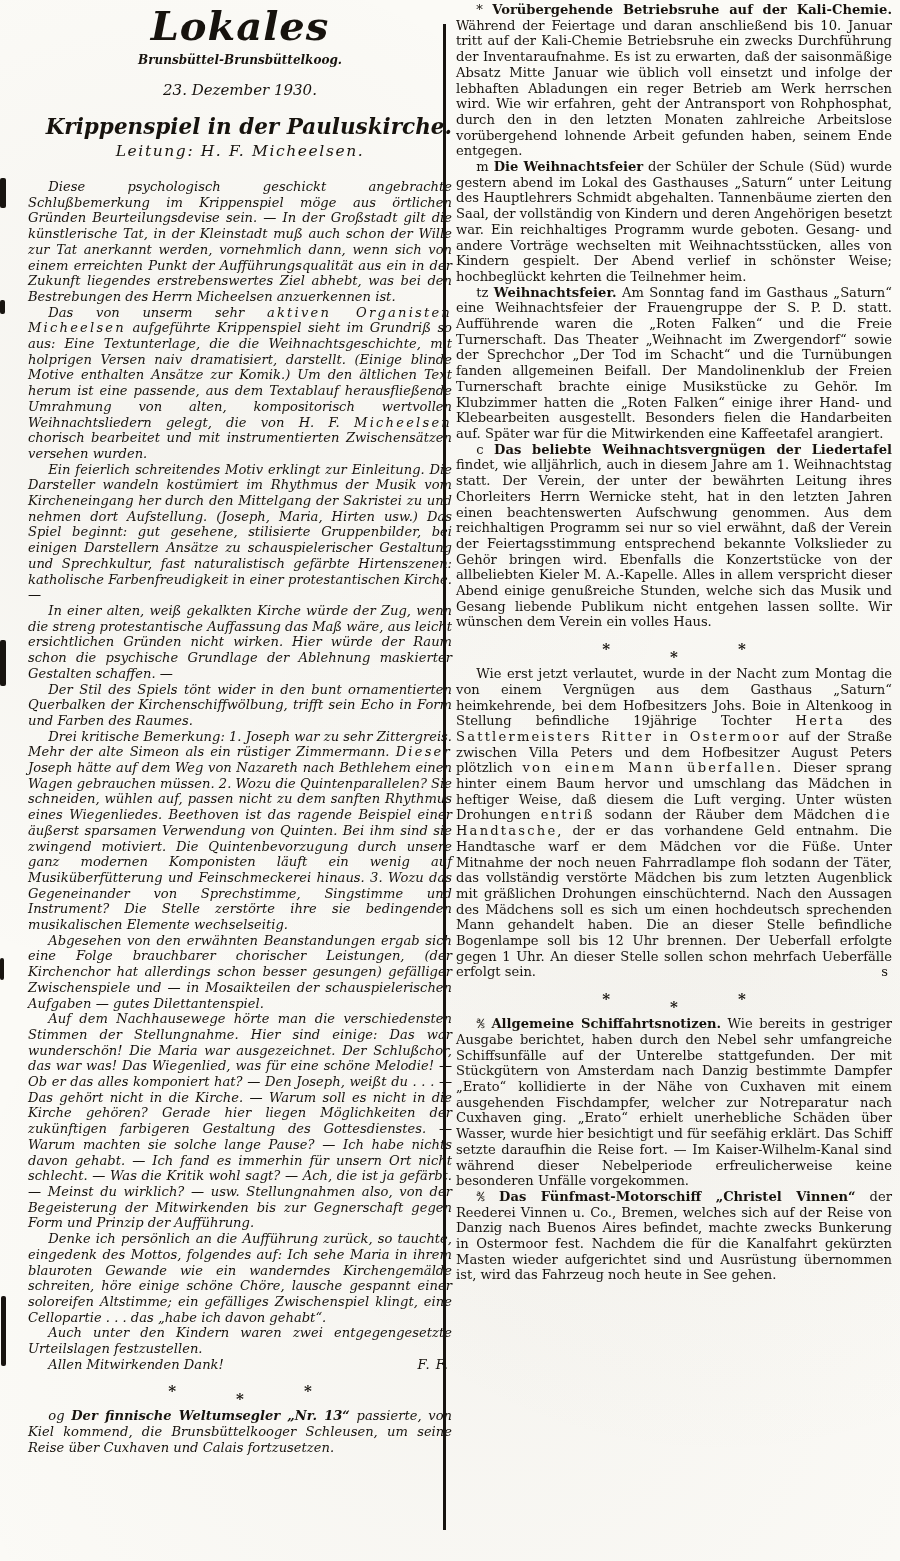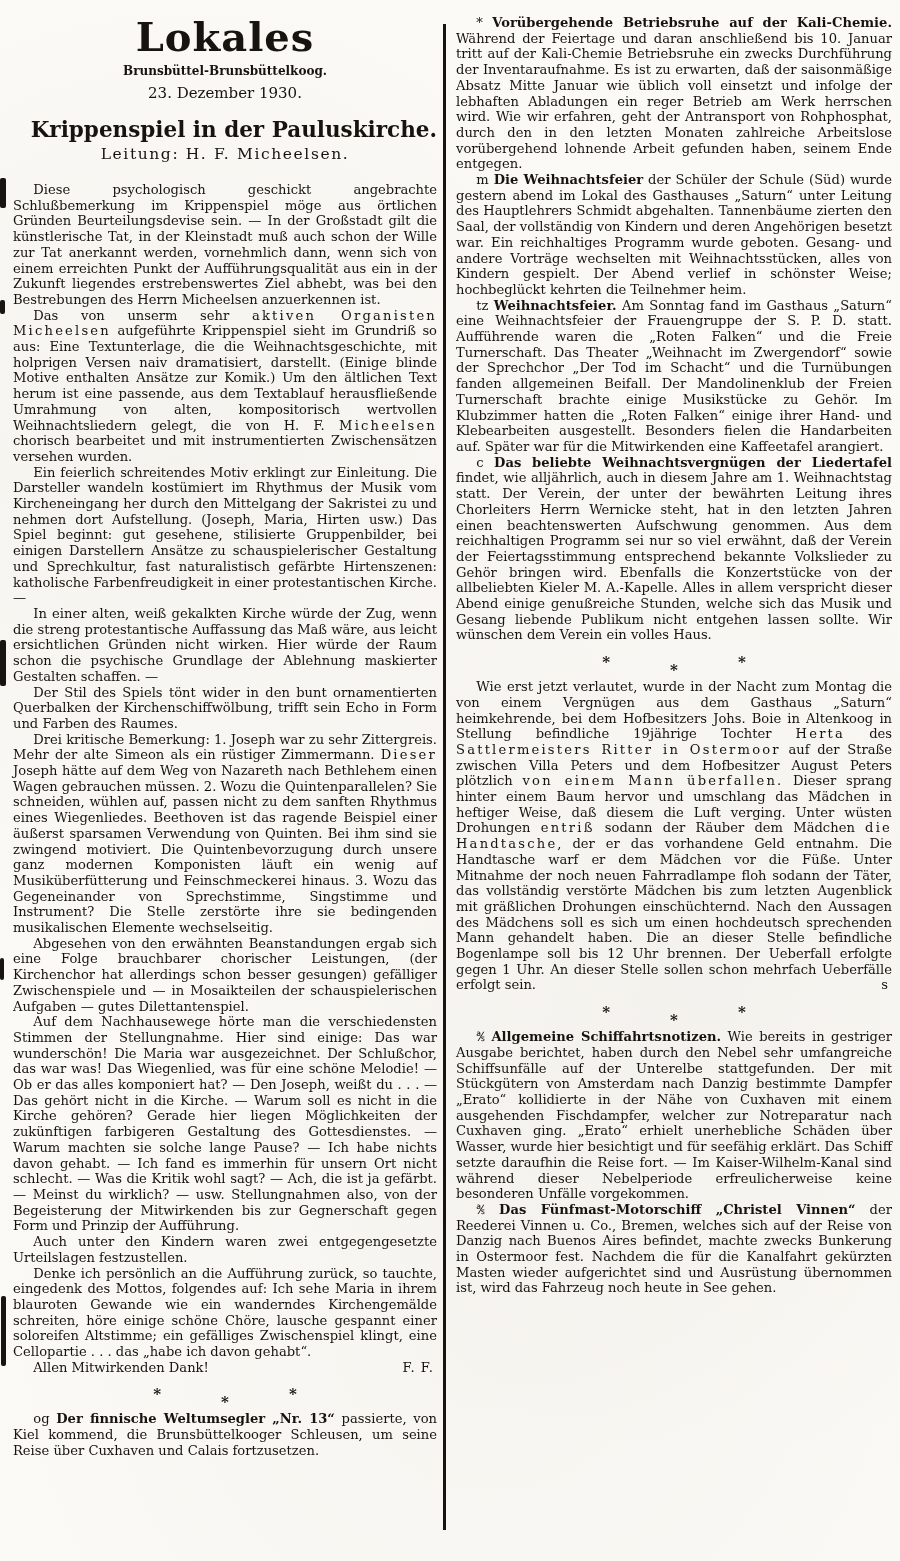--- a/index.html
+++ b/index.html
@@ -13,28 +13,28 @@
   .page{position:relative;width:900px;height:1561px;}
   
   .page::before{
     content:"";position:absolute;inset:0;pointer-events:none;
     background:
       radial-gradient(circle at 20% 30%, rgba(120,110,95,.05), transparent 40%),
       radial-gradient(circle at 80% 60%, rgba(120,110,95,.05), transparent 45%),
       radial-gradient(circle at 55% 85%, rgba(120,110,95,.04), transparent 40%);
   }
   .col{position:absolute;top:0;}
-  .col-left{left:13px;width:424px;padding-top:15px;}
-  .col-right{left:456px;width:436px;padding-top:15px;}
+  .col-left{left:28px;width:424px;padding-top:4px;font-style:italic;}
+  .col-right{left:456px;width:436px;padding-top:2px;}
   .divider{position:absolute;left:443px;top:24px;width:3px;height:1506px;background:#171310;}
   
   .masthead{text-align:center;}
   .section-title{font-size:40px;line-height:44px;font-weight:bold;margin:0;letter-spacing:1px;}
   .subtitle{font-size:12px;line-height:20px;font-weight:bold;margin-top:2px;}
-  .dateline{font-size:15px;line-height:18px;margin-top:3px;}
+  .dateline{font-size:15px;line-height:18px;margin-top:11px;}
   .headline1{font-size:21.5px;line-height:25px;font-weight:bold;text-align:right;margin:15px 0 3px;}
   .byline{font-size:15.5px;line-height:19px;text-align:center;letter-spacing:1.6px;margin-bottom:18px;}
   .headline2{font-size:23px;line-height:27px;font-weight:bold;text-align:center;margin:10px 0 9px;}
   
   .para{
     font-size:13.1px;line-height:15.7px;
     text-align:justify;text-indent:1.55em;margin:0;
     position:relative;
   }
   .para .b{font-weight:bold;}
@@ -72,22 +72,22 @@
     <div class="byline">Leitung: H. F. Micheelsen.</div>
     <div class="blocks">
         <p class="para"><span>Diese psychologisch geschickt angebrachte Schlußbemerkung im Krippenspiel möge aus örtlichen Gründen Beurteilungsdevise sein. — In der Großstadt gilt die künstlerische Tat, in der Kleinstadt muß auch schon der Wille zur Tat anerkannt werden, vornehmlich dann, wenn sich von einem erreichten Punkt der Aufführungsqualität aus ein in der Zukunft liegendes erstrebenswertes Ziel abhebt, was bei den Bestrebungen des Herrn Micheelsen anzuerkennen ist.</span></p>
         <p class="para"><span>Das von unserm sehr </span><span class="sp">aktiven Organisten Micheelsen</span><span> aufgeführte Krippenspiel sieht im Grundriß so aus: Eine Textunterlage, die die Weihnachtsgeschichte, mit holprigen Versen naiv dramatisiert, darstellt. (Einige blinde Motive enthalten Ansätze zur Komik.) Um den ältlichen Text herum ist eine passende, aus dem Textablauf herausfließende Umrahmung von alten, kompositorisch wertvollen Weihnachtsliedern gelegt, die von H. F. </span><span class="sp">Micheelsen</span><span> chorisch bearbeitet und mit instrumentierten Zwischensätzen versehen wurden.</span></p>
         <p class="para"><span>Ein feierlich schreitendes Motiv erklingt zur Einleitung. Die Darsteller wandeln kostümiert im Rhythmus der Musik vom Kircheneingang her durch den Mittelgang der Sakristei zu und nehmen dort Aufstellung. (Joseph, Maria, Hirten usw.) Das Spiel beginnt: gut gesehene, stilisierte Gruppenbilder, bei einigen Darstellern Ansätze zu schauspielerischer Gestaltung und Sprechkultur, fast naturalistisch gefärbte Hirtenszenen: katholische Farbenfreudigkeit in einer protestantischen Kirche. —</span></p>
         <p class="para"><span>In einer alten, weiß gekalkten Kirche würde der Zug, wenn die streng protestantische Auffassung das Maß wäre, aus leicht ersichtlichen Gründen nicht wirken. Hier würde der Raum schon die psychische Grundlage der Ablehnung maskierter Gestalten schaffen. —</span></p>
         <p class="para"><span>Der Stil des Spiels tönt wider in den bunt ornamentierten Querbalken der Kirchenschiffwölbung, trifft sein Echo in Form und Farben des Raumes.</span></p>
         <p class="para"><span>Drei kritische Bemerkung: 1. Joseph war zu sehr Zittergreis. Mehr der alte Simeon als ein rüstiger Zimmermann. </span><span class="sp">Dieser</span><span> Joseph hätte auf dem Weg von Nazareth nach Bethlehem einen Wagen gebrauchen müssen. 2. Wozu die Quintenparallelen? Sie schneiden, wühlen auf, passen nicht zu dem sanften Rhythmus eines Wiegenliedes. Beethoven ist das ragende Beispiel einer äußerst sparsamen Verwendung von Quinten. Bei ihm sind sie zwingend motiviert. Die Quintenbevorzugung durch unsere ganz modernen Komponisten läuft ein wenig auf Musiküberfütterung und Feinschmeckerei hinaus. 3. Wozu das Gegeneinander von Sprechstimme, Singstimme und Instrument? Die Stelle zerstörte ihre sie bedingenden musikalischen Elemente wechselseitig.</span></p>
         <p class="para"><span>Abgesehen von den erwähnten Beanstandungen ergab sich eine Folge brauchbarer chorischer Leistungen, (der Kirchenchor hat allerdings schon besser gesungen) gefälliger Zwischenspiele und — in Mosaikteilen der schauspielerischen Aufgaben — gutes Dilettantenspiel.</span></p>
         <p class="para"><span>Auf dem Nachhausewege hörte man die verschiedensten Stimmen der Stellungnahme. Hier sind einige: Das war wunderschön! Die Maria war ausgezeichnet. Der Schlußchor, das war was! Das Wiegenlied, was für eine schöne Melodie! — Ob er das alles komponiert hat? — Den Joseph, weißt du . . . — Das gehört nicht in die Kirche. — Warum soll es nicht in die Kirche gehören? Gerade hier liegen Möglichkeiten der zukünftigen farbigeren Gestaltung des Gottesdienstes. — Warum machten sie solche lange Pause? — Ich habe nichts davon gehabt. — Ich fand es immerhin für unsern Ort nicht schlecht. — Was die Kritik wohl sagt? — Ach, die ist ja gefärbt. — Meinst du wirklich? — usw. Stellungnahmen also, von der Begeisterung der Mitwirkenden bis zur Gegnerschaft gegen Form und Prinzip der Aufführung.</span></p>
+        <p class="para"><span>Denke ich persönlich an die Aufführung zurück, so tauchte, eingedenk des Mottos, folgendes auf: Ich sehe Maria in ihrem blauroten Gewande wie ein wanderndes Kirchengemälde schreiten, höre einige schöne Chöre, lausche gespannt einer soloreifen Altstimme; ein gefälliges Zwischenspiel klingt, eine Cellopartie . . . das „habe ich davon gehabt“.</span></p>
         <p class="para"><span>Auch unter den Kindern waren zwei entgegengesetzte Urteilslagen festzustellen.</span></p>
-        <p class="para"><span>Denke ich persönlich an die Aufführung zurück, so tauchte, eingedenk des Mottos, folgendes auf: Ich sehe Maria in ihrem blauroten Gewande wie ein wanderndes Kirchengemälde schreiten, höre einige schöne Chöre, lausche gespannt einer soloreifen Altstimme; ein gefälliges Zwischenspiel klingt, eine Cellopartie . . . das „habe ich davon gehabt“.</span></p>
         <p class="para"><span>Allen Mitwirkenden Dank!</span><span class="sig">F. F.</span></p>
         <div class="sep">
           <span class="star">*</span>
           <span class="star mid">*</span>
           <span class="star">*</span>
         </div>
         <p class="para"><span>og </span><span class="b">Der finnische Weltumsegler „Nr. 13“</span><span> passierte, von Kiel kommend, die Brunsbüttelkooger Schleusen, um seine Reise über Cuxhaven und Calais fortzusetzen.</span></p>
       </div>
   </div>
 

